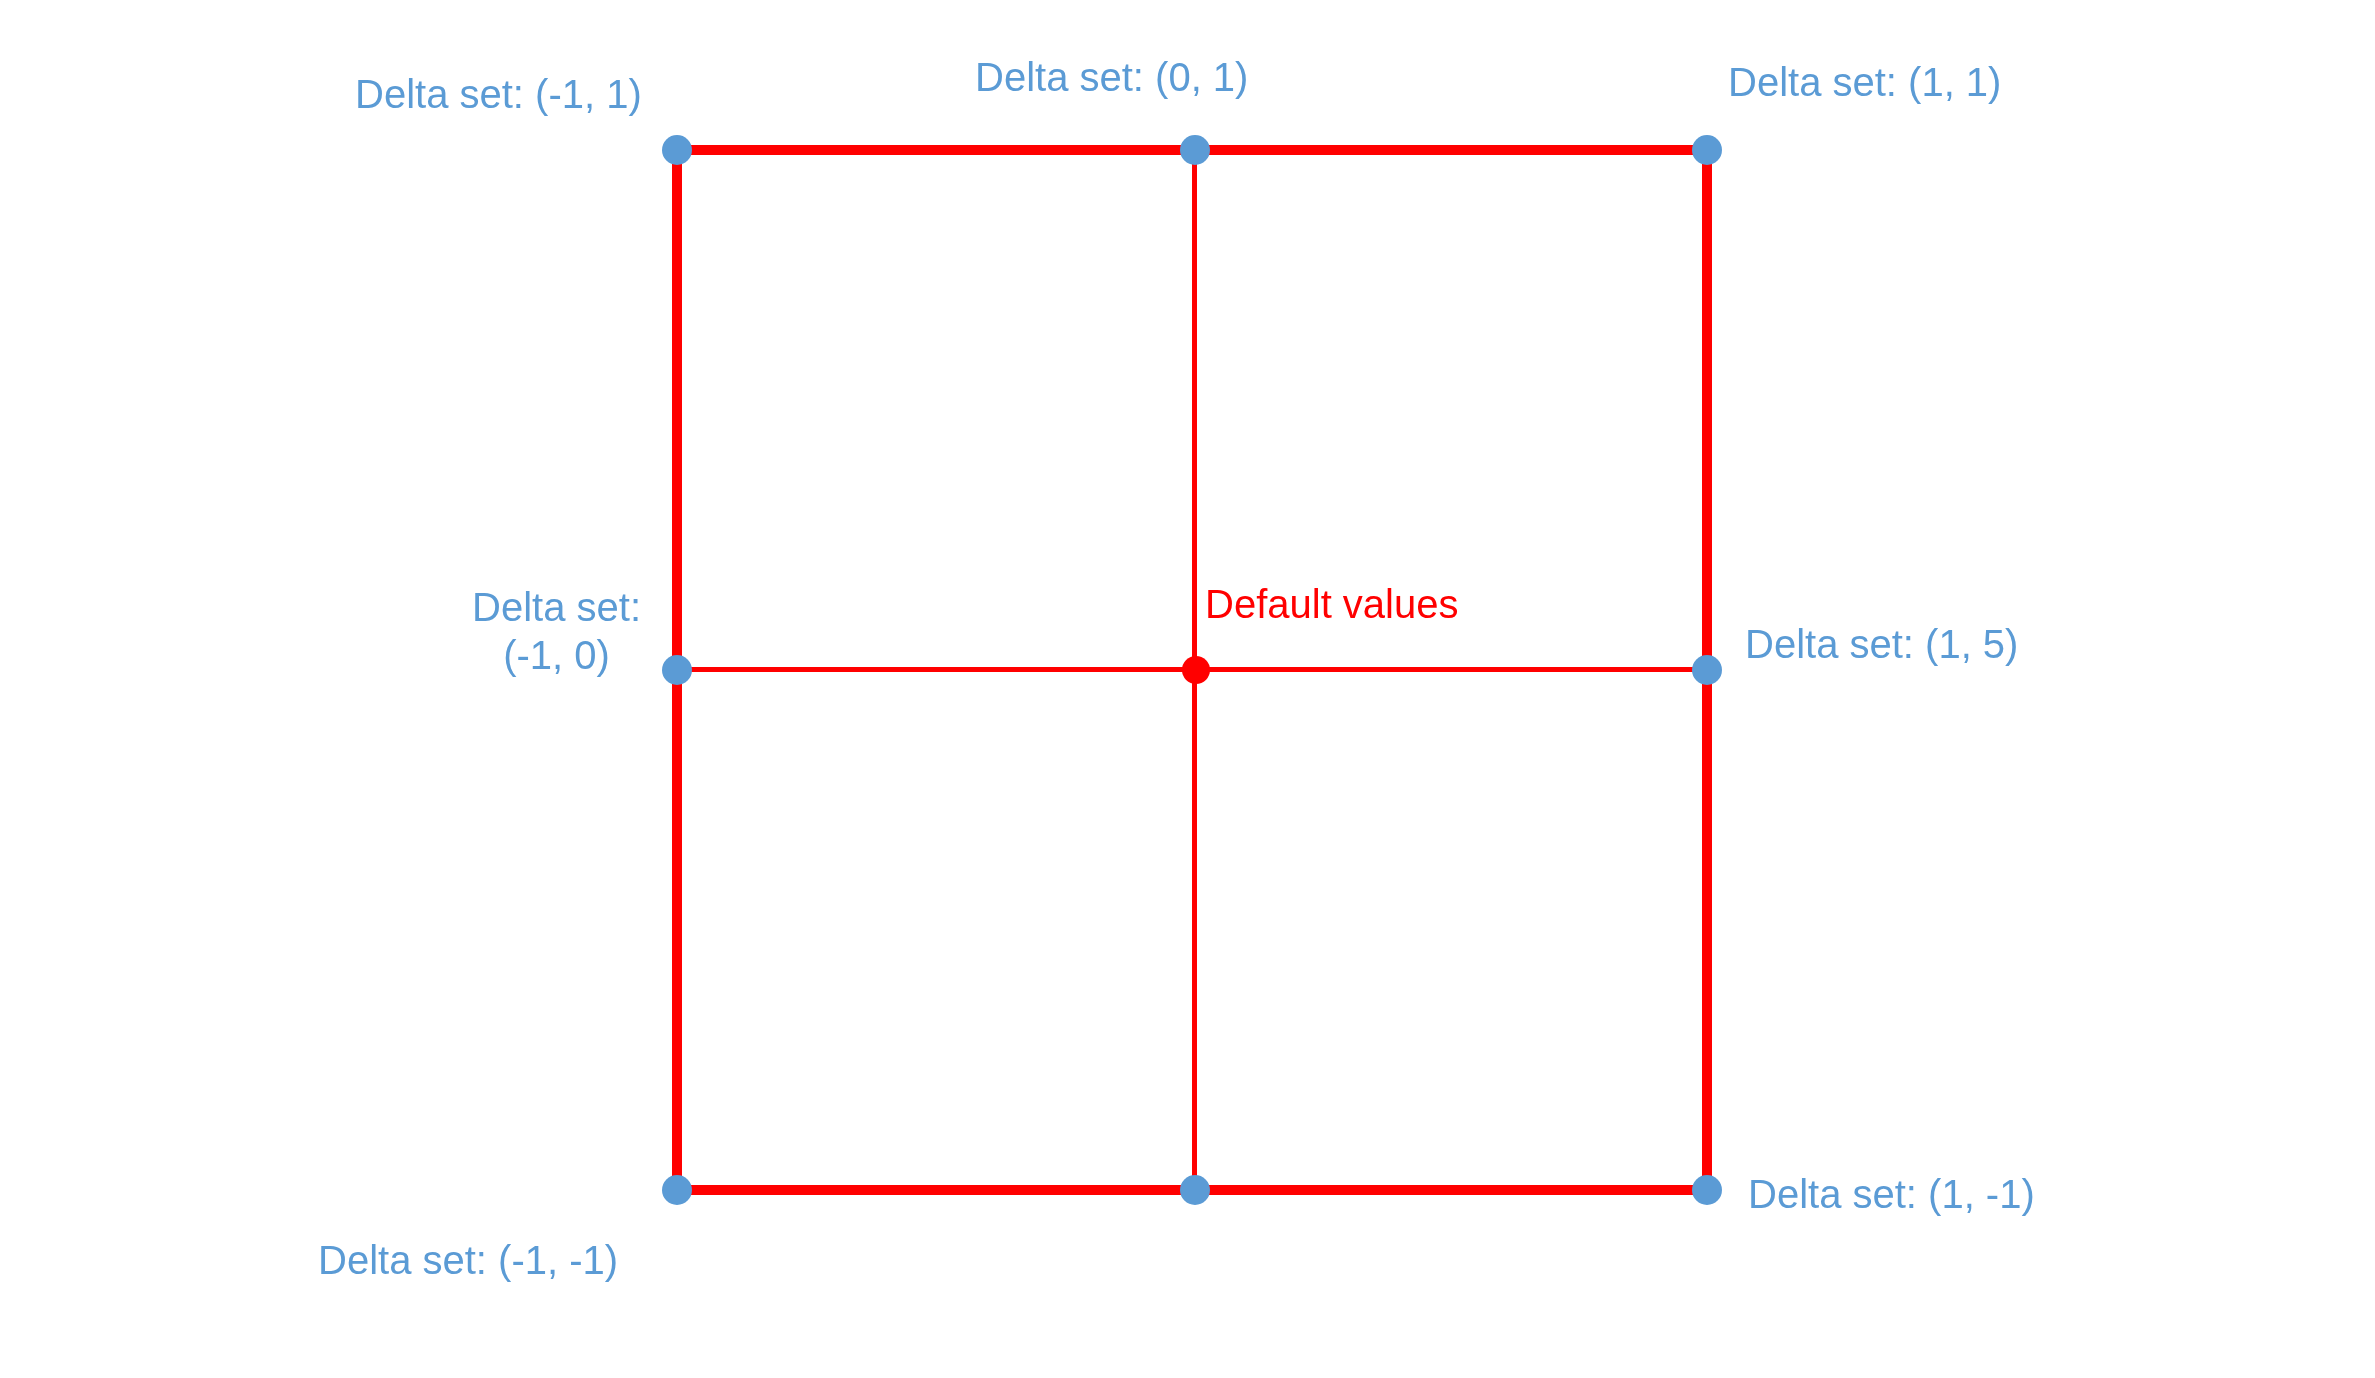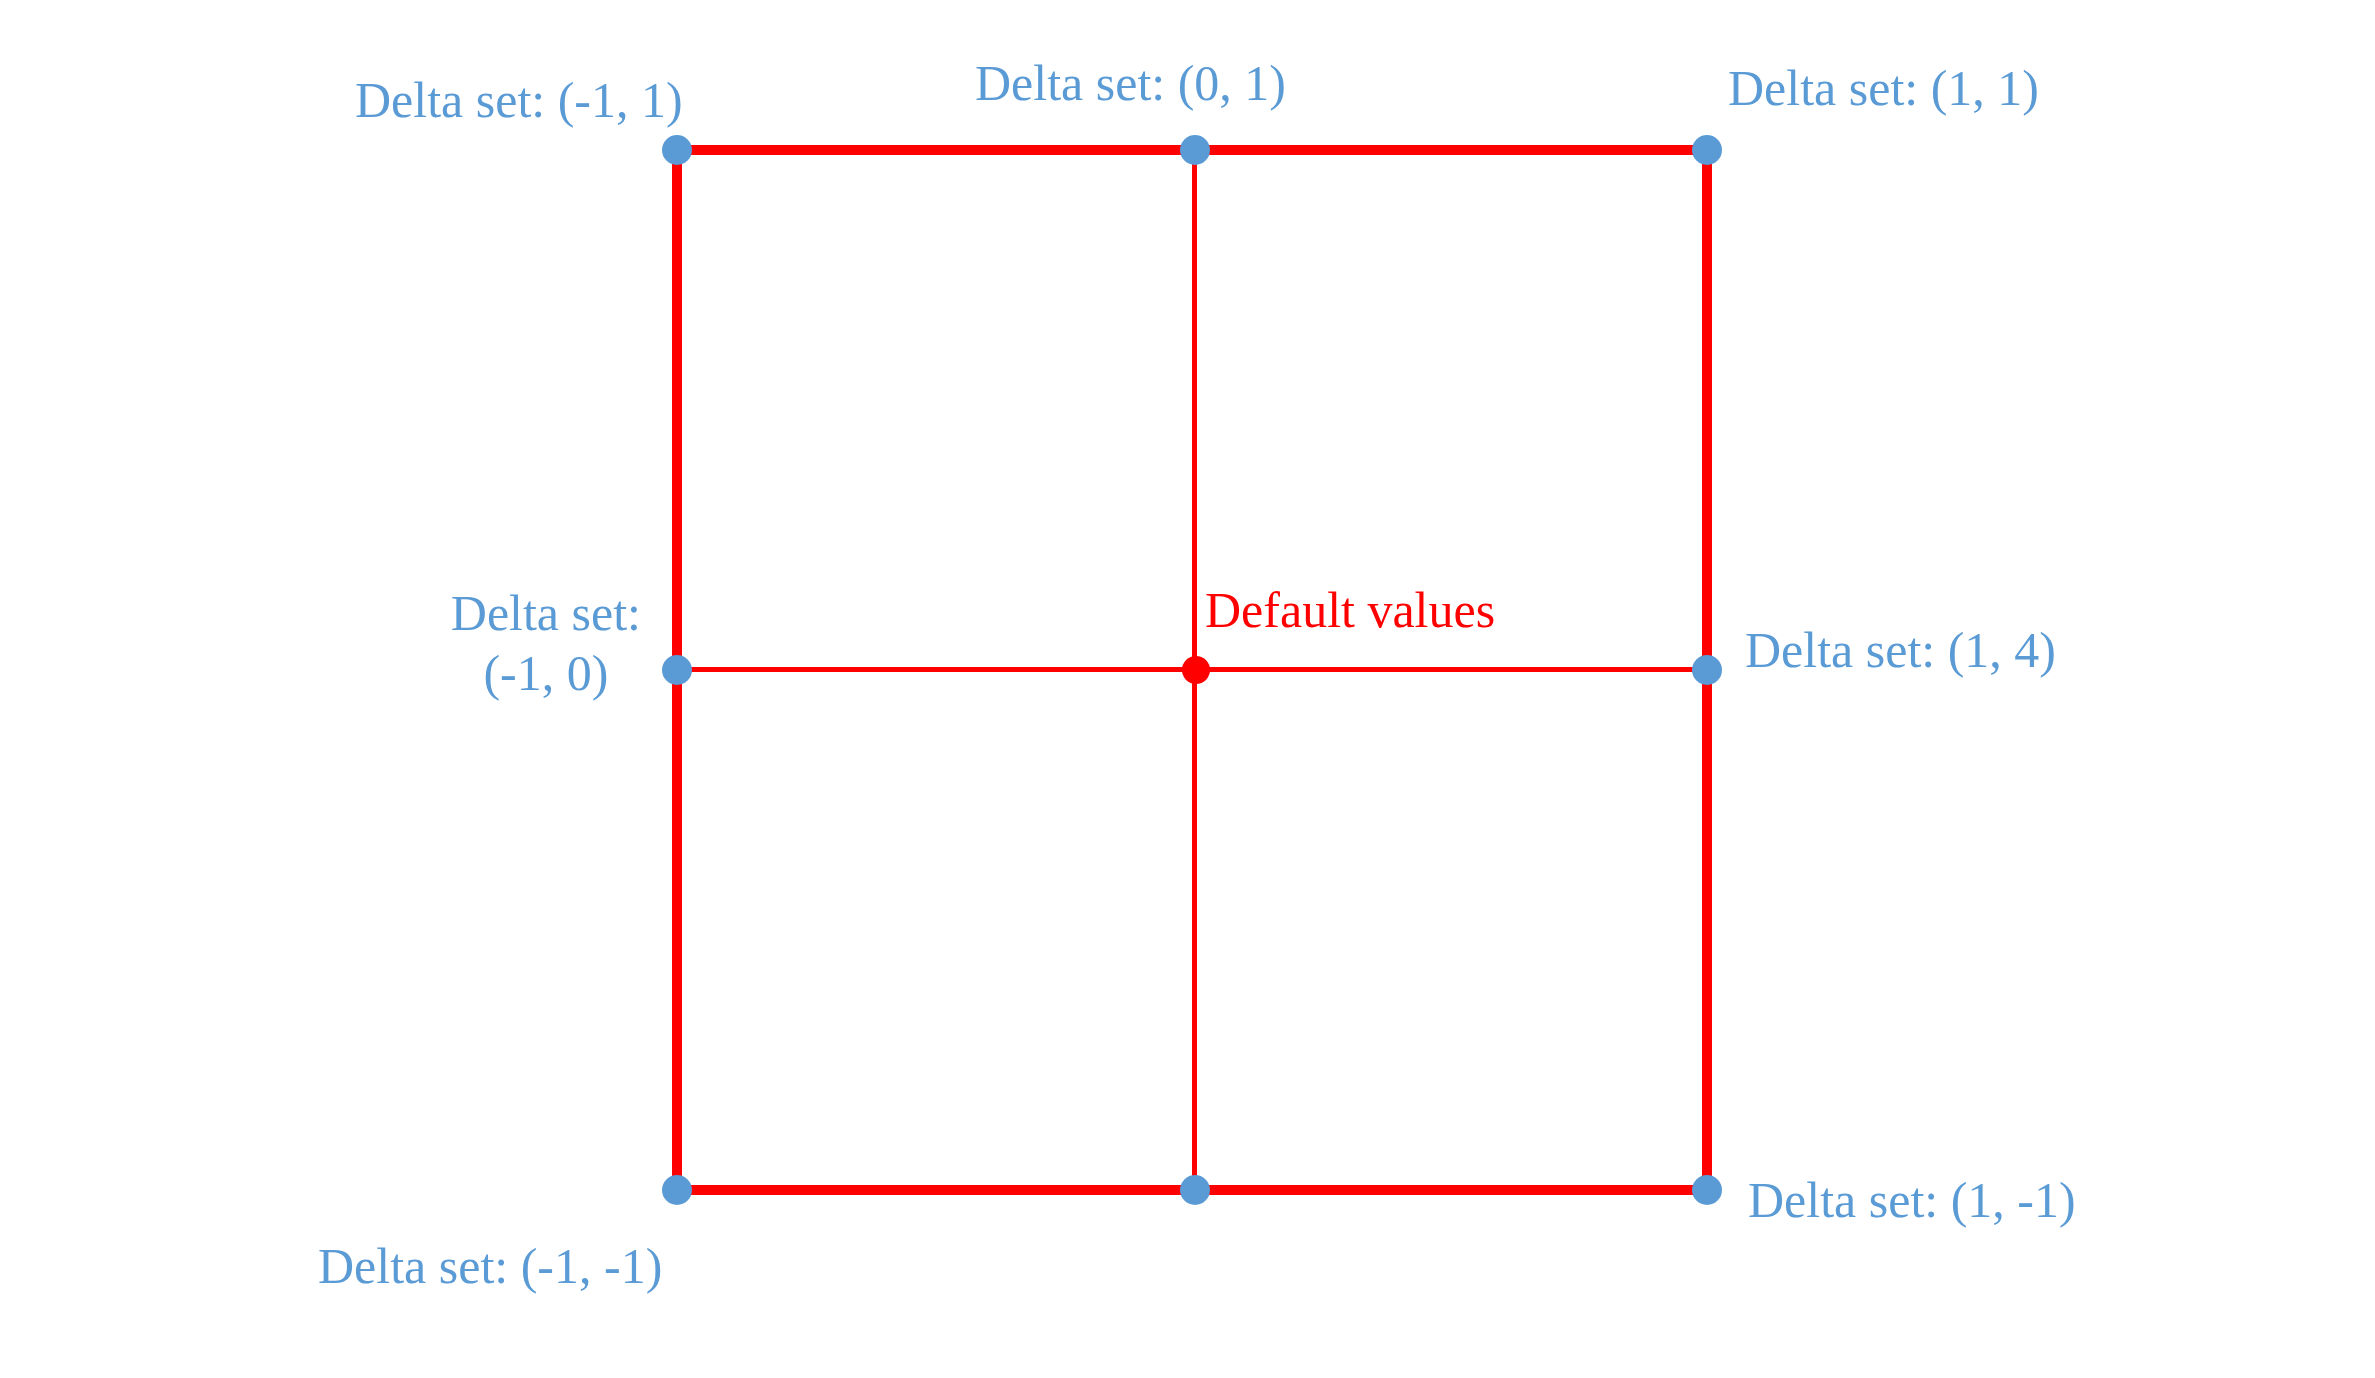--- a/index.html
+++ b/index.html
@@ -54,25 +54,24 @@
     transform: translate(-50%, -50%);
   }
   .dot.center {
     width: 28px;
     height: 28px;
     background: var(--center-point-fill, #ff0000);
   }
   
   .label {
     position: absolute;
-    font-size: 50px;
+    font-size: 40px;
     line-height: 1.2;
     color: var(--label-text, #5b9bd5);
     white-space: pre-line;
-    font-family: Liberation Serif, serif;
   }
   .label.red {
     color: var(--center-label-text, #ff0000);
   }
   .label.right-align {
     text-align: center;
   }
 </style>
 </head>
 <body>
@@ -98,20 +97,20 @@
 
   <div class="label" style="left:975px;  top:53px;">Delta set: (0, 1)</div>
 
   <div class="label" style="left:1728px; top:58px;">Delta set: (1, 1)</div>
 
   <div class="label right-align" style="right:1734px; top:583px;">Delta set:
 (-1, 0)</div>
 
   <div class="label red" style="left:1205px; top:580px;">Default values</div>
 
-  <div class="label" style="left:1745px; top:620px;">Delta set: (1, 4)</div>
+  <div class="label" style="left:1745px; top:620px;">Delta set: (1, 5)</div>
 
   <div class="label" style="left:318px;  top:1215px;margin-top:21px;">Delta set: (-1, -1)</div>
 
 
   <div class="label" style="left:1748px; top:1170px;">Delta set: (1, -1)</div>
 
 </div>
 
 </body></html>

